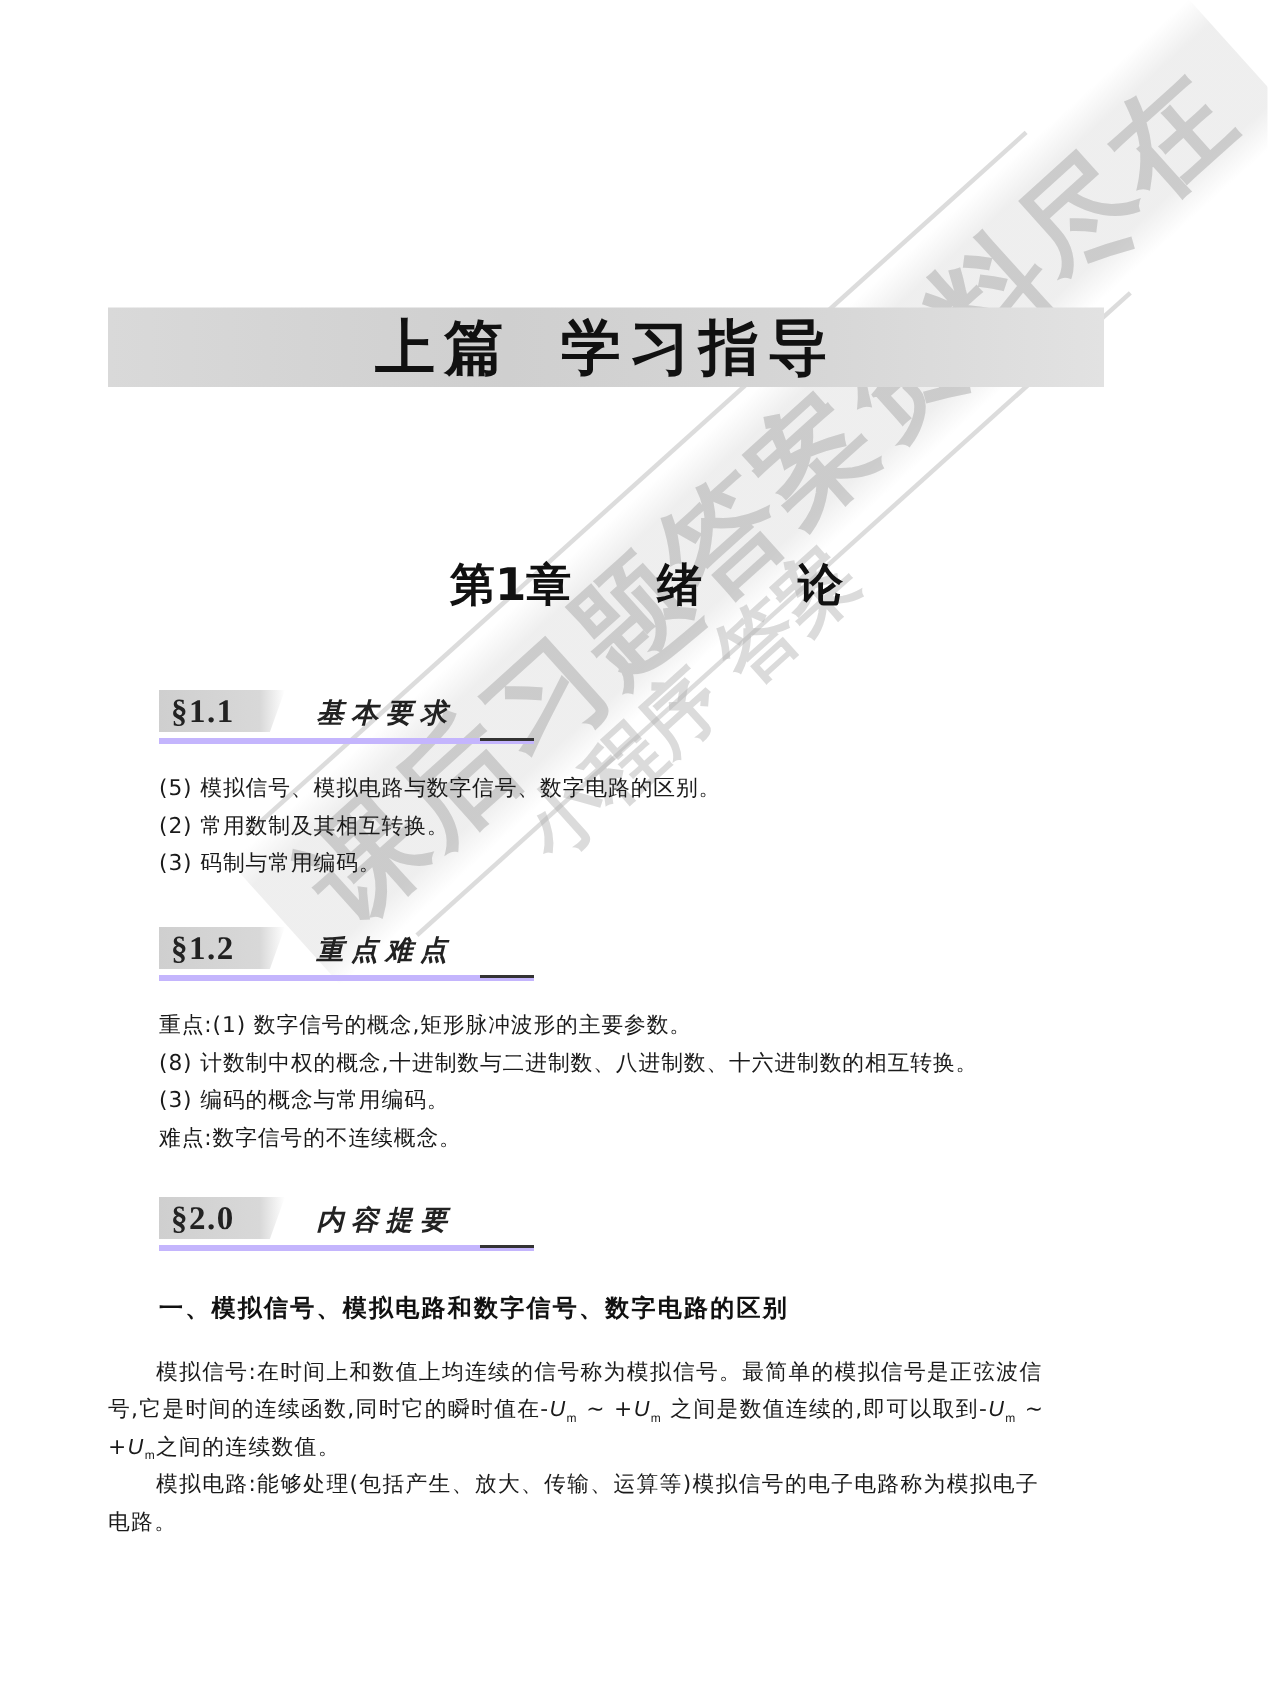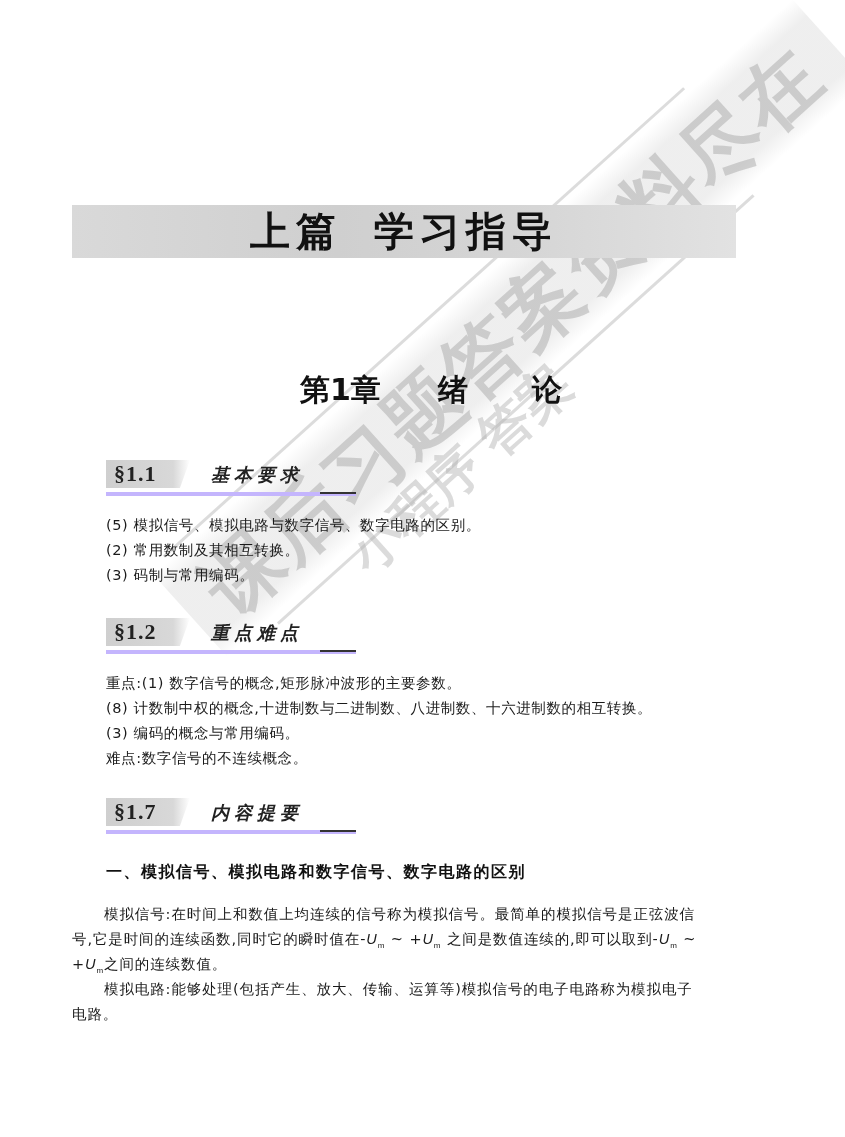--- a/index.html
+++ b/index.html
@@ -121,21 +121,21 @@
   <span class="label">重点难点</span>
   <div class="tail"></div>
 </div>
 <div class="line" style="top:674px;">重点:(1) 数字信号的概念,矩形脉冲波形的主要参数。</div>
 <div class="line" style="top:699px;">(8) 计数制中权的概念,十进制数与二进制数、八进制数、十六进制数的相互转换。</div>
 <div class="line" style="top:724px;">(3) 编码的概念与常用编码。</div>
 <div class="line" style="top:749px;">难点:数字信号的不连续概念。</div>
 
 <div class="section-head" style="top:796px;">
   <div class="num-block"></div>
-  <span class="num">§1.7</span>
+  <span class="num">§2.0</span>
   <span class="label">内容提要</span>
   <div class="tail"></div>
 </div>
 
 <div class="subhead">一、模拟信号、模拟电路和数字信号、数字电路的区别</div>
 
 <div class="line para indent" style="top:905px;">模拟信号:在时间上和数值上均连续的信号称为模拟信号。最简单的模拟信号是正弦波信</div>
 <div class="line para" style="top:930px;">
   <span>号,它是时间的连续函数,同时它的瞬时值在-</span><span class="u"><span>U</span><sub>m</sub></span><span> ~ +</span><span class="u"><span>U</span><sub>m</sub></span><span> 之间是数值连续的,即可以取到-</span><span class="u"><span>U</span><sub>m</sub></span><span> ~</span>
 </div>

